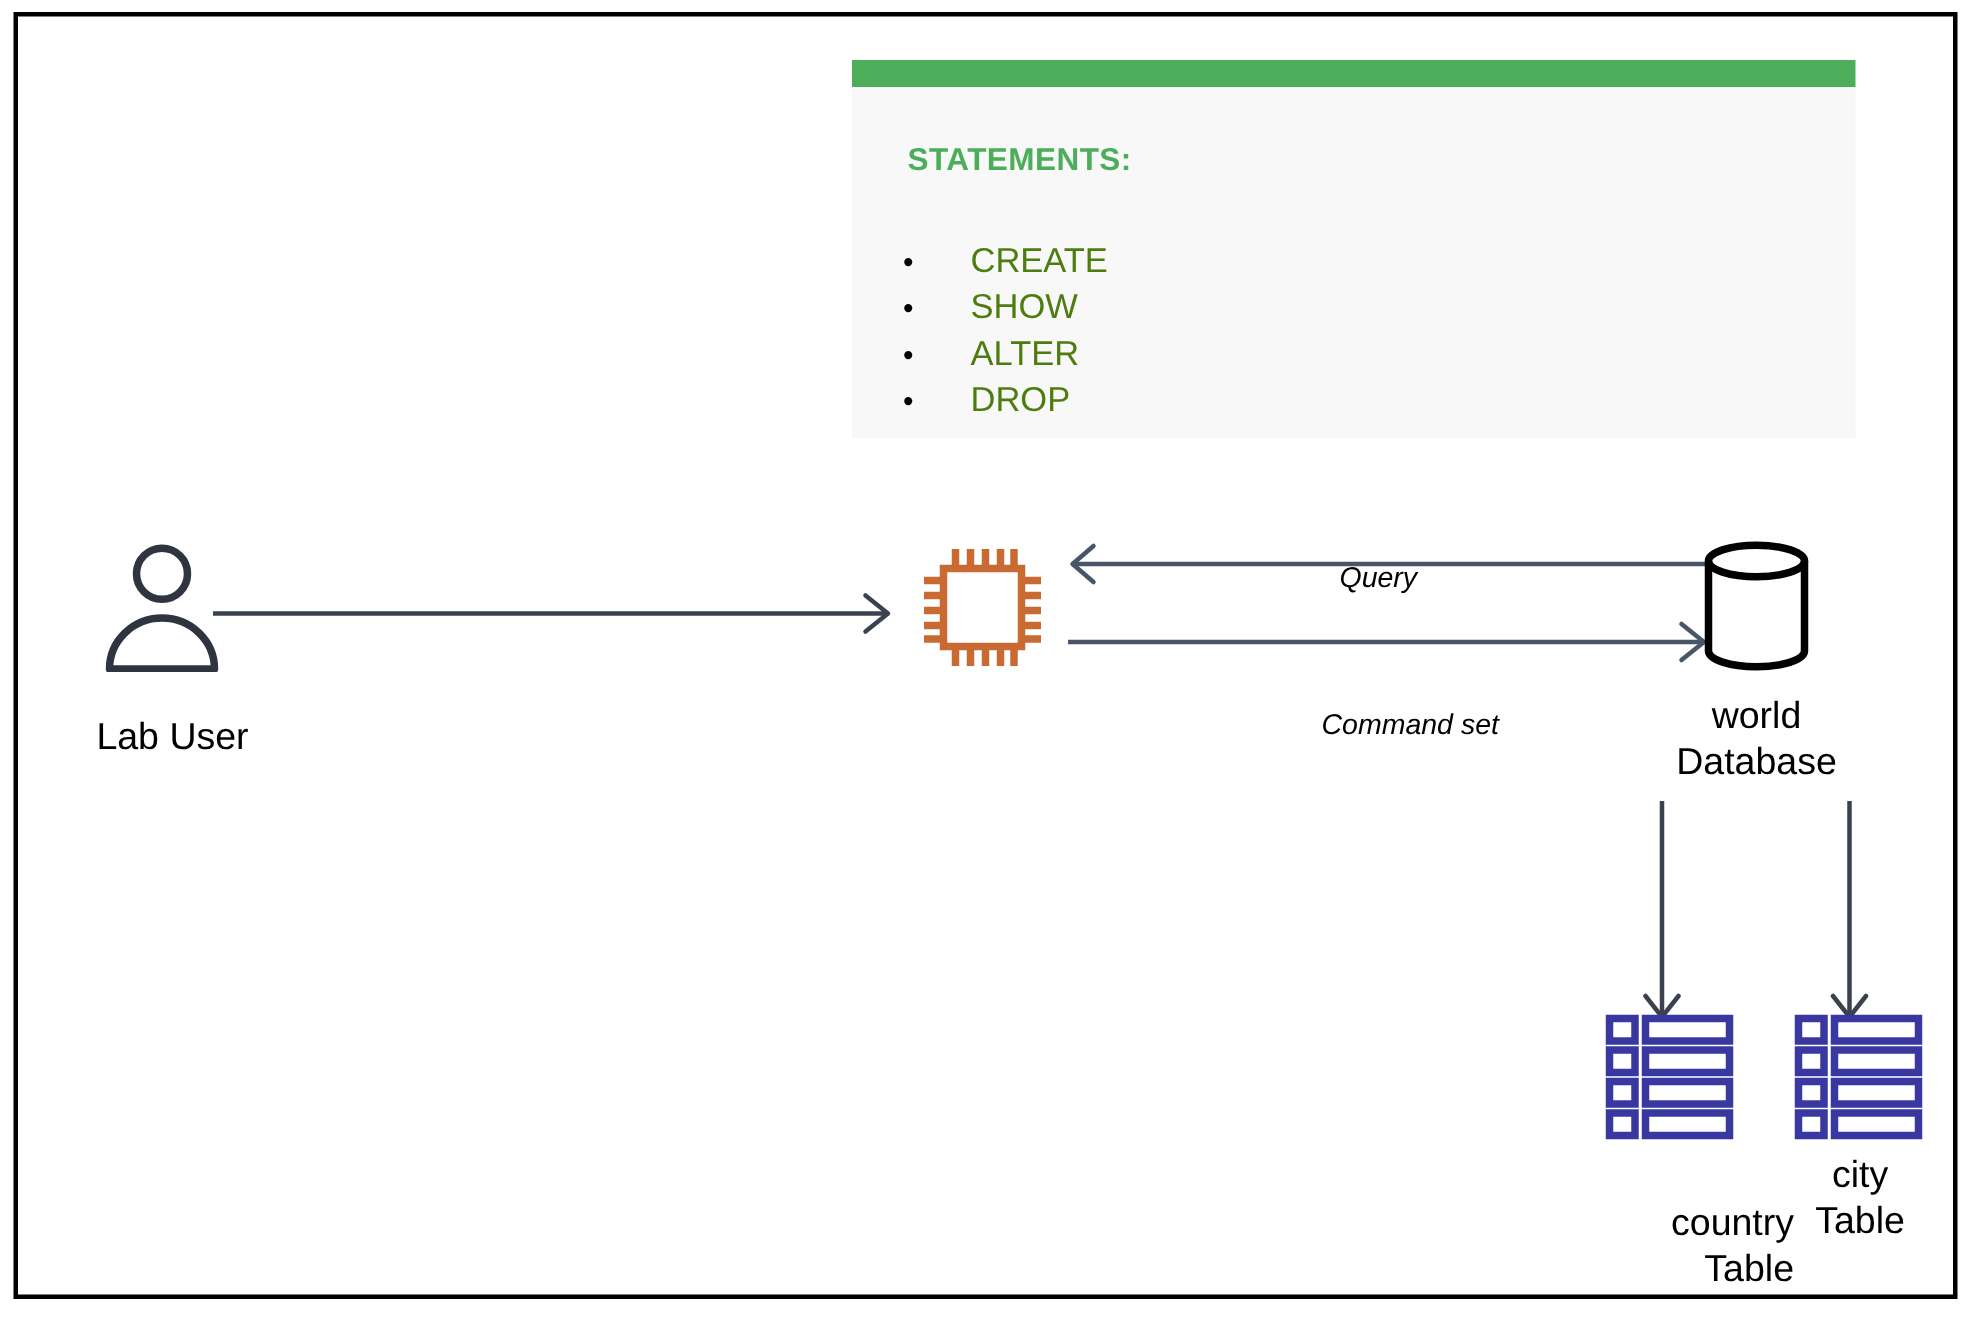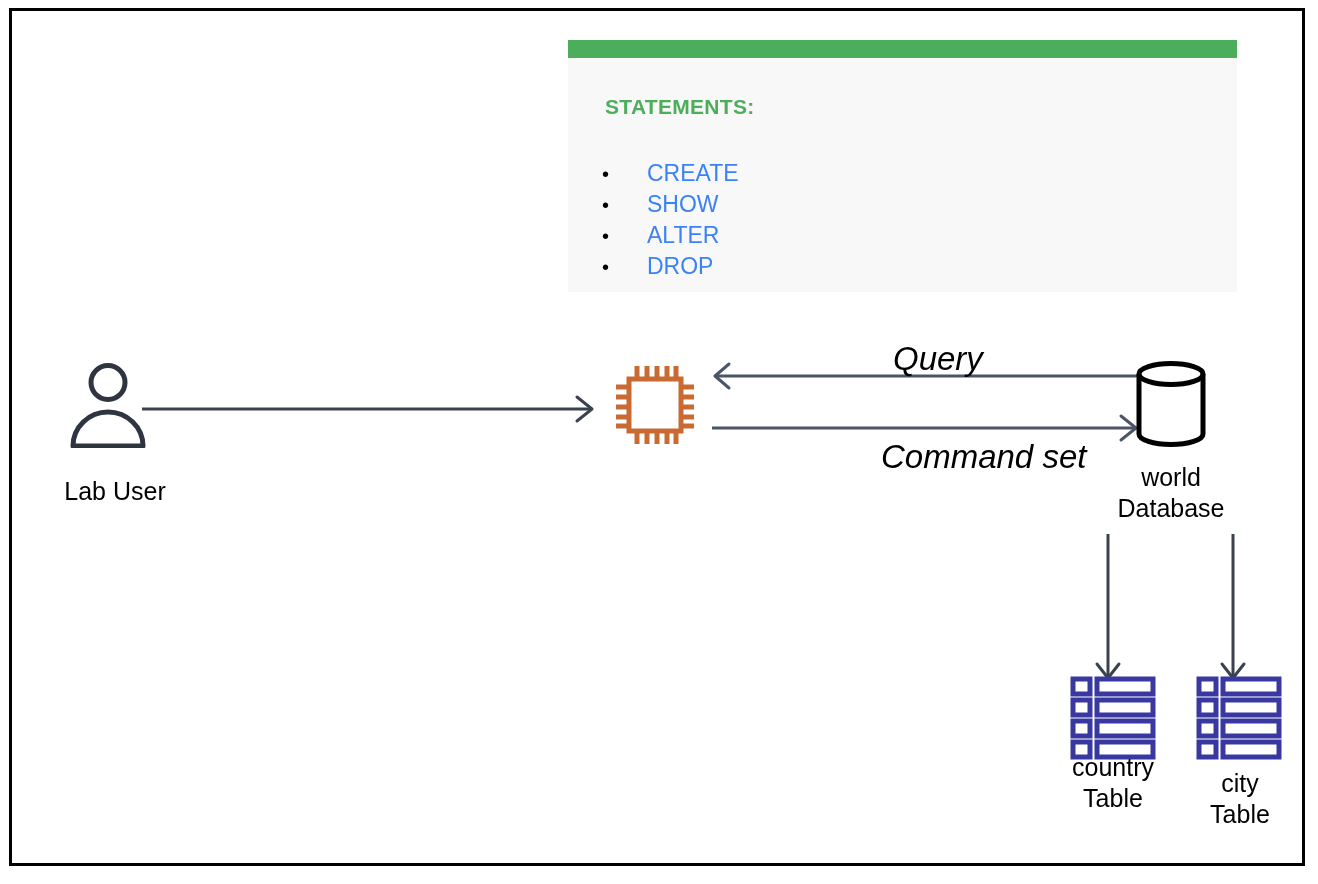--- a/index.html
+++ b/index.html
@@ -74,21 +74,21 @@
     height: 31px;
   }
   .stmt-bullet {
     width: 45px;
     font-size: 20px;
     color: #000000;
     line-height: 31px;
   }
   .stmt-label {
     font-size: 23px;
-    color: #3b82f6;
+    color: #4d7c0f;
     line-height: 31px;
     white-space: nowrap;
   }
 
   
   #lab-user-icon {
     position: absolute;
     left: 68px;
     top: 362px;
     width: 80px;
@@ -108,24 +108,25 @@
   
   .arrow-svg { position: absolute; overflow: visible; }
   #arrow-user-host { left: 140px; top: 392px; }
   #arrow-query { left: 710px; top: 362px; }
   #arrow-result { left: 710px; top: 414px; }
   #arrow-db-country { left: 1090px; top: 532px; }
   #arrow-db-city { left: 1215px; top: 532px; }
 
   .edge-label {
     position: absolute;
-    font-size: 33px;
+    font-size: 19px;
     font-style: italic;
     color: #000000;
     white-space: nowrap;
+    margin-top: 35px;
   }
   #label-query { left: 893px; top: 340px; }
   #label-result { left: 881px; top: 438px; }
 
   
   #cpu-icon {
     position: absolute;
     left: 612px;
     top: 362px;
     width: 86px;
@@ -171,21 +172,21 @@
   #table-icon-country { left: 1070px; top: 676px; }
   #table-icon-city    { left: 1196px; top: 676px; }
 
   .table-label {
     position: absolute;
     text-align: center;
     font-size: 25px;
     line-height: 31px;
     color: #000000;
   }
-  #table-label-country { left: 1030px; top: 752px; width: 166px; }
+  #table-label-country { left: 1030px; top: 800px; width: 166px; text-align: right; }
   #table-label-city    { left: 1165px; top: 768px; width: 150px; }
 </style>
 </head>
 <body>
 
 <div id="canvas">
 
   <div id="frame"></div>
 
   <div id="statements-card">

